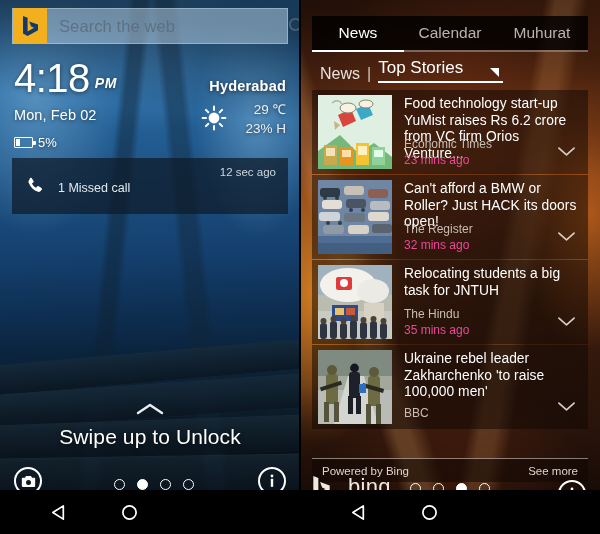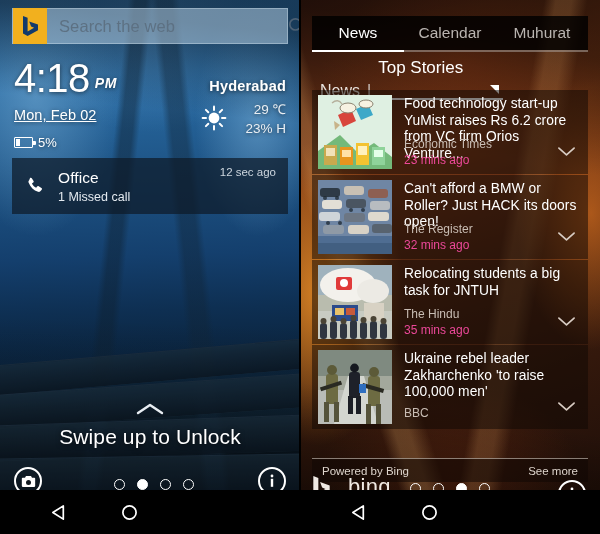--- a/index.html
+++ b/index.html
@@ -35,21 +35,21 @@
   .bing-sq svg { display:block; }
   .sfield { flex:1; padding:0 8px 0 12px; color:#5d7183; font-size:16.5px;
     letter-spacing:.1px; background:transparent; border:0; outline:none; }
   .sfield::placeholder{ color:#5d7183; opacity:1; }
   .mag { width:38px; display:flex; align-items:center; justify-content:center; }
 
   .clockwrap { position:absolute; top:58px; left:14px; color:#fff;
     text-shadow:0 1px 4px rgba(0,0,0,.55); }
   .ctime { font-size:40px; line-height:40px; font-weight:300; letter-spacing:-.5px; }
   .cmer { font-size:14px; font-weight:700; margin-left:5px; vertical-align:4px; letter-spacing:.5px;font-style:italic;}
-  .cdate { font-size:14.5px; margin-top:9px; font-weight:400; letter-spacing:.1px;text-decoration:underline; }
+  .cdate { font-size:14.5px; margin-top:9px; font-weight:400; letter-spacing:.1px; }
   .cbatt { display:flex; align-items:center; gap:5px; margin-top:12px; font-size:13px; }
   .battglyph { width:19px; height:11px; border:1.6px solid #fff; border-radius:1px;
     position:relative; display:inline-block; }
   .battglyph::before{ content:""; position:absolute; right:-4px; top:2.5px; width:2.6px;
     height:4px; background:#fff; border-radius:0 1px 1px 0; }
   .battglyph::after{ content:""; position:absolute; left:1px; top:1px; bottom:1px;
     width:4px; background:#fff; }
 
   .weather { position:absolute; top:78px; right:14px; text-align:right; color:#fff;
     text-shadow:0 1px 4px rgba(0,0,0,.6); }
@@ -101,21 +101,21 @@
   .tab { flex:1; display:flex; align-items:center; justify-content:center;
     color:#b9b4b0; font-size:15.5px; position:relative; }
   .tab.active { color:#fff; }
   .tabsline { position:absolute; left:12px; right:12px; top:50px; height:2px;
     background:rgba(170,160,155,.55); }
   .tabsline .hl { position:absolute; left:0; top:0; width:33.33%; height:2px; background:#fff; }
 
   .crumbs { position:absolute; top:58px; left:20px; display:flex; align-items:flex-end; gap:7px; }
   .cr-news { color:#e8e2dd; font-size:16px; }
   .cr-pipe { color:#cfc7c1; font-size:16px; }
-  .cr-sel { color:#fff; font-size:17px; border-bottom:2px solid #fff; padding:0 40px 20px 0;
+  .cr-sel { color:#fff; font-size:17px; border-bottom:2px solid #fff; padding:0 40px 3px 0;
     position:relative; }
   .cr-sel .tri { position:absolute; right:4px; bottom:4px; width:0; height:0;
     border-left:9px solid transparent; border-top:9px solid #fff; }
 
   .feed { position:absolute; left:12px; right:12px; top:90px; bottom:76px; overflow:hidden; }
   .story { position:relative; height:84px; background:rgba(16,8,4,.52); margin-bottom:1px;
     display:flex; padding:5px 6px; }
   .thumb { width:74px; height:74px; flex:0 0 74px; overflow:hidden; background:#2a1a10; }
   .th-svg { display:block; width:74px; height:74px; }
   .sbody { flex:1; padding:1px 4px 0 12px; position:relative; }
@@ -205,21 +205,20 @@
       </div>
     </div>
 
     <div class="notif">
       <div class="nicon">
         <svg width="22" height="22" viewBox="0 0 24 24" aria-hidden="true">
           <path d="M6.6 3.2c.6-.5 1.5-.4 1.9.3l1.9 3c.4.6.2 1.4-.4 1.8l-1.3.9c.8 2.1 2.5 3.8 4.6 4.7l.9-1.3c.4-.6 1.2-.8 1.8-.4l3 1.9c.7.4.8 1.3.3 1.9l-1.5 1.7c-.6.7-1.6.9-2.5.6C10.6 17 7 13.4 5 8.3c-.3-.9-.1-1.9.6-2.5z" fill="#fff"></path>
         </svg>
       </div>
       <div class="ntext">
-        <div class="ntitle">Office</div>
         <div class="nsub">1 Missed call</div>
       </div>
       <div class="ntime">12 sec ago</div>
     </div>
 
     <div class="chev-up">
       <svg width="30" height="14" viewBox="0 0 30 14" aria-hidden="true">
         <polyline points="3,11 15,3 27,11" fill="none" stroke="#e9eef3" stroke-width="2.4" stroke-linecap="round" stroke-linejoin="round"></polyline>
       </svg>
     </div>

